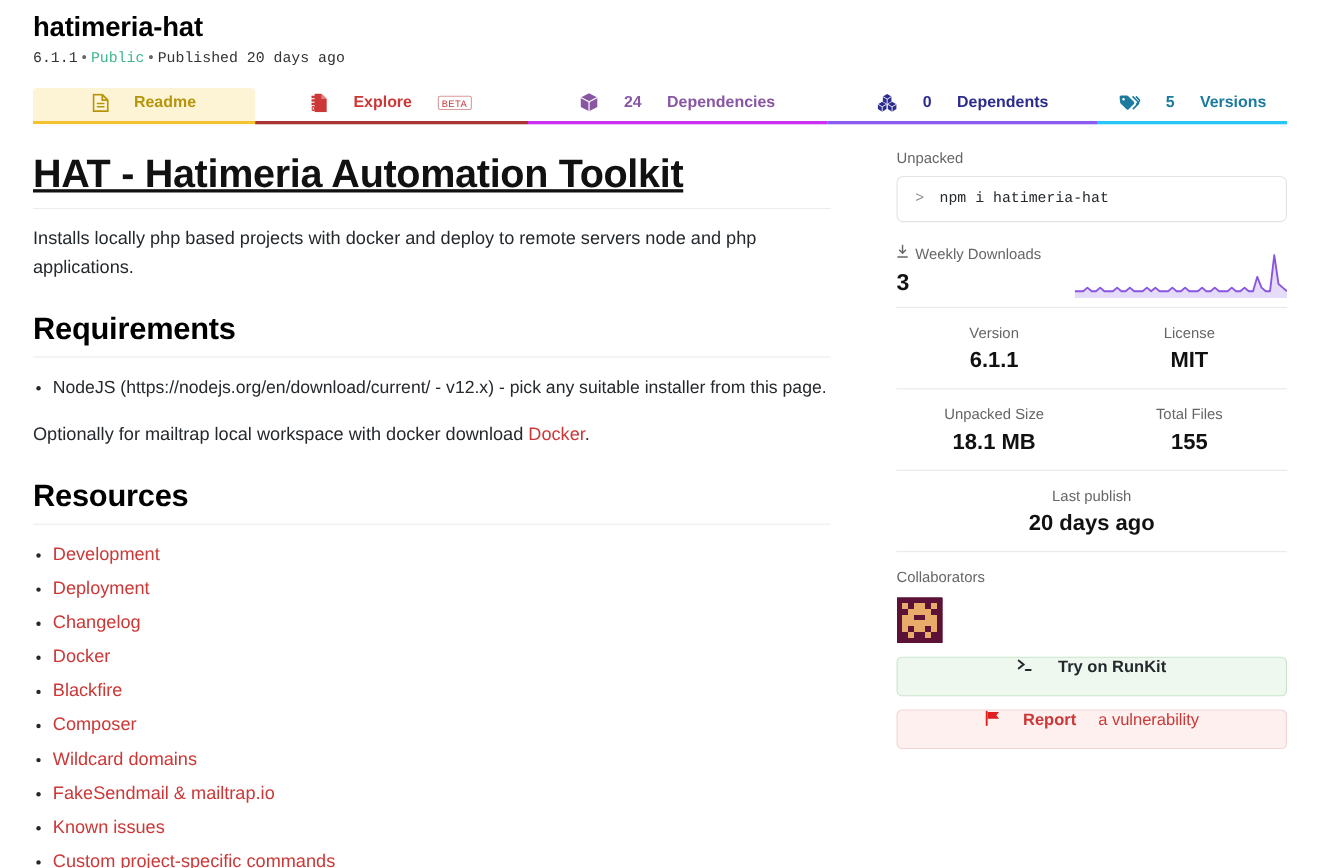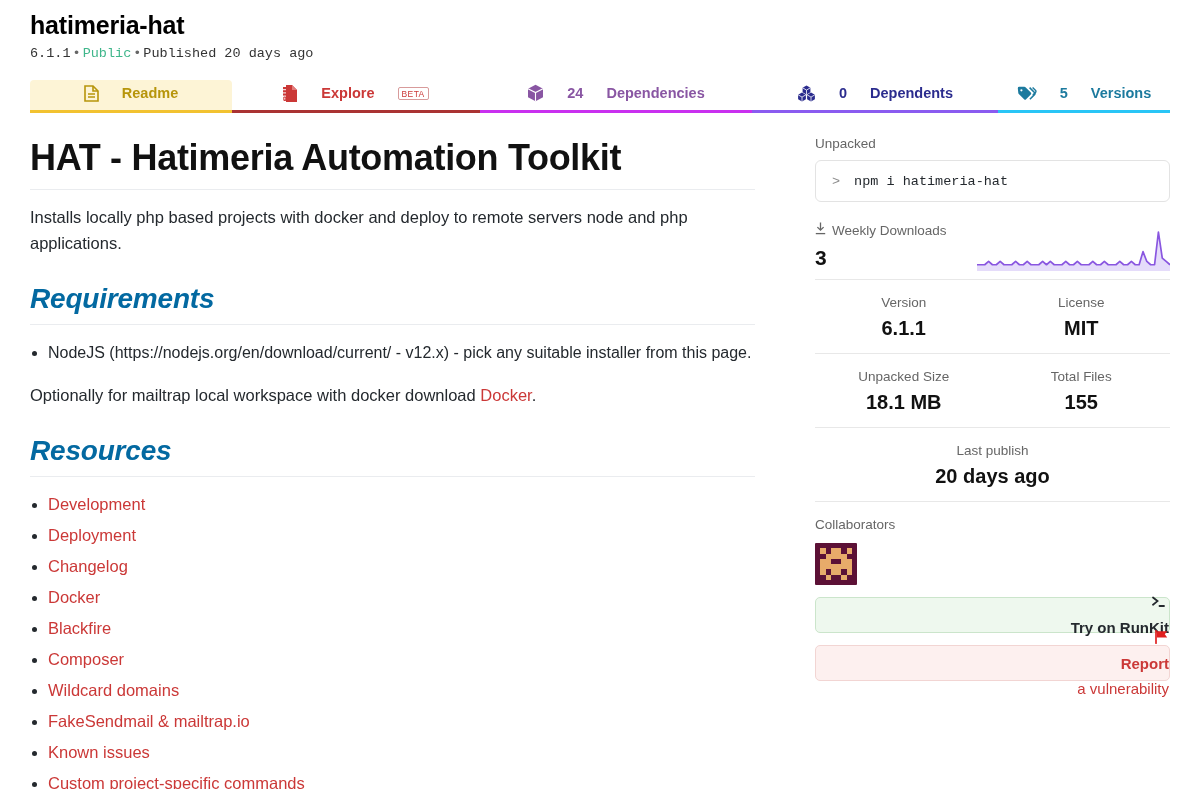--- a/index.html
+++ b/index.html
@@ -91,31 +91,31 @@
   
   .readme h1 {
     font-size: 36px;
     font-weight: bold;
     margin: 0 0 8px 0;
     padding-bottom: 8px;
     border-bottom: 1px solid #eaecef;
     line-height: 46px;
     letter-spacing: -0.3px;
     color: #111;
+    text-decoration: underline;
   }
   .readme h2 {
     font-size: 28px;
     font-weight: bold;
     margin: 26px 0 8px 0;
     padding-bottom: 8px;
     border-bottom: 1px solid #eaecef;
     line-height: 34px;
     letter-spacing: -0.2px;
-    color: #0369a1;
-    font-style: italic;
+    color: #000000;
   }
   .readme p {
     font-size: 16.5px;
     line-height: 26px;
     margin: 14px 0;
     color: #24292e;
   }
   .readme ul {
     margin: 12px 0;
     padding-left: 18px;
@@ -185,30 +185,29 @@
   .avatar {
     width: 42px; height: 42px;
     margin-top: 9px;
     display: block;
     border-radius: 1px;
     cursor: pointer;
   }
 
   .btn {
     display: flex;
-    align-items: flex-end;
+    align-items: flex-start;
     justify-content: center;
-    gap: 8px;
+    gap: 20px;
     height: 36px;
     border-radius: 5px;
     font-size: 15px;
     font-weight: bold;
     cursor: pointer;
     margin-top: 12px;
-    flex-direction: column;
   }
   .btn-runkit {
     background: #eef8ee;
     border: 1px solid #cbe5cb;
     color: #24292e;
   }
   .btn-report {
     background: #fdf0ef;
     border: 1px solid #f2d5d3;
     color: #cb3837;

